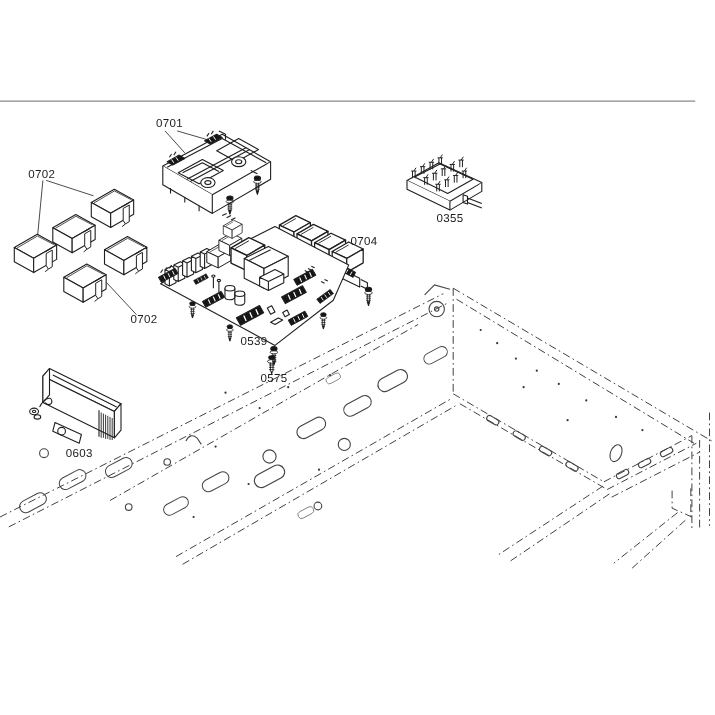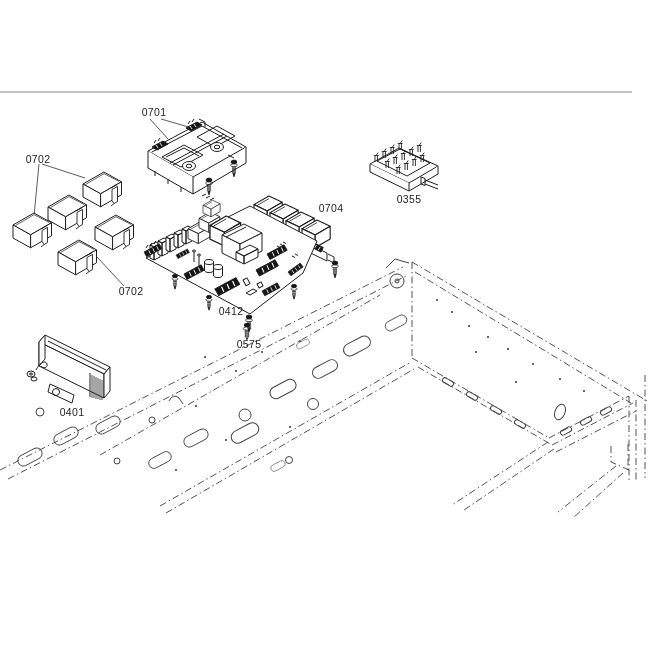--- a/index.html
+++ b/index.html
@@ -298,18 +298,18 @@
 
   <g>
     <use href="#screwG" transform="translate(247,325) scale(1.05)"></use>
   </g>
 </svg>
 
 <div class="callout" style="left:154px;top:106px">0701</div>
 <div class="callout" style="left:38px;top:153px">0702</div>
 <div class="callout" style="left:131px;top:285px">0702</div>
 <div class="callout" style="left:409px;top:193px">0355</div>
-<div class="callout" style="left:331px;top:202px">0704</div>
-<div class="callout" style="left:231px;top:305px">0412</div>
-<div class="callout" style="left:72px;top:406px">0401</div>
+<div class="callout" style="left:331px;top:214px">0704</div>
+<div class="callout" style="left:231px;top:305px">0539</div>
+<div class="callout" style="left:72px;top:406px">0603</div>
 <div class="callout" style="left:249px;top:338px">0575</div>
 
 </div>
 
 </body></html>

